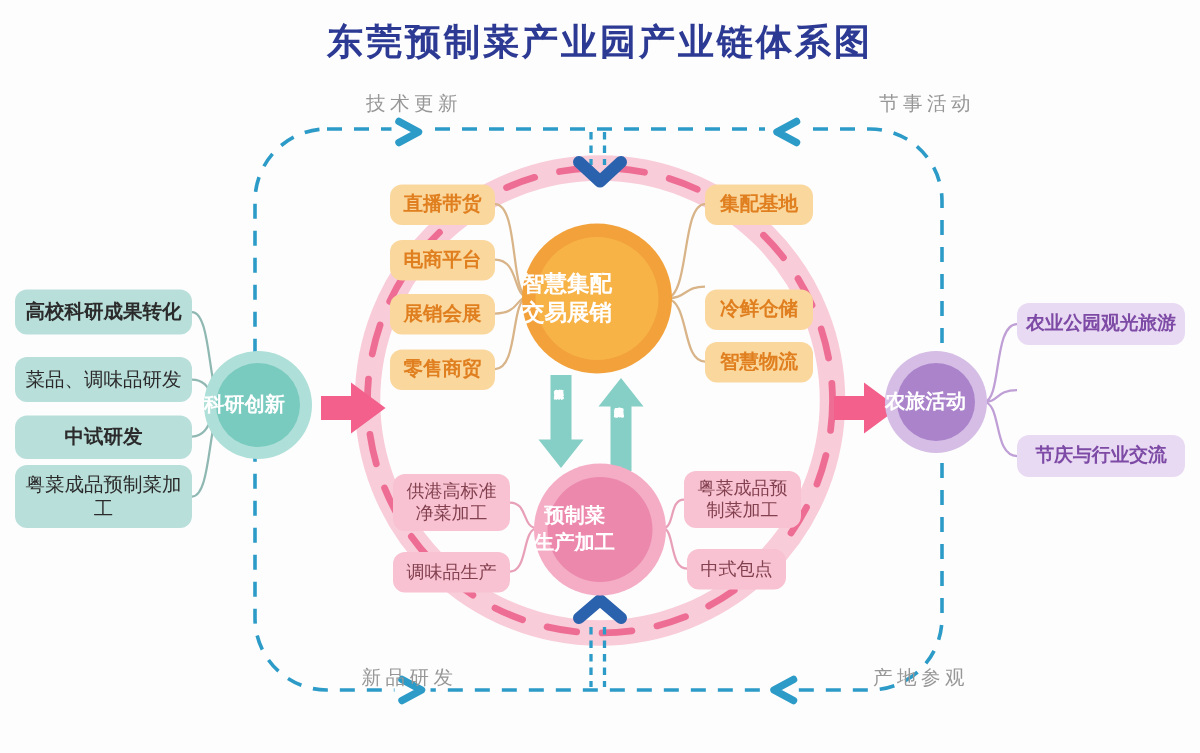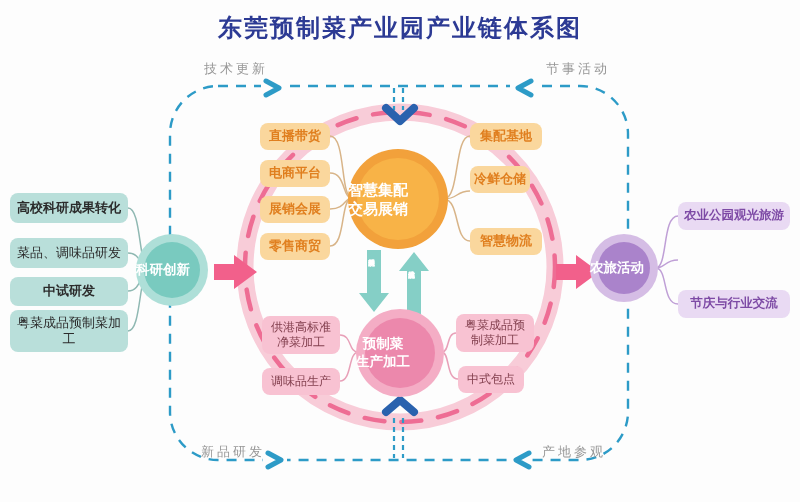--- a/index.html
+++ b/index.html
@@ -1,21 +1,21 @@
 <!DOCTYPE html>
 <html style="--title-blue: #2c3a94; --border-blue: #2d9bc7; --chevron-blue: #2a62ae; --label-gray: #979797; --green-box-bg: #b9dfda; --teal-outer: #aedfd8; --teal-inner: #79cabf; --pink-arrow: #f2608b; --ring-band: #f8ccd8; --ring-dash: #ee6d94; --orange-outer: #f2a13b; --orange-inner: #f8b347; --orange-box-bg: #fad79d; --orange-text: #e07f1f; --flow-teal: #85cfc6; --pink-outer: #f4adc5; --pink-inner: #ec88ac; --pink-box-bg: #f8c2d2; --pink-text: #83404f; --purple-outer: #d5bde5; --purple-inner: #aa83cb; --purple-box-bg: #e9daf3; --purple-text: #7d4aa5;"><head>
 <meta charset="utf-8">
 <style>
   html,body{margin:0;padding:0;background:#ffffff;}
   .stage{position:relative;width:800px;height:502px;background:#fdfdfd;overflow:hidden;
          font-family:"Liberation Sans","DejaVu Sans",sans-serif;}
   .title{position:absolute;left:0;top:12px;width:100%;text-align:center;
          font-size:24px;font-weight:bold;color:var(--title-blue);letter-spacing:2px;}
   .deco{position:absolute;left:0;top:0;}
-  .corner{position:absolute;font-size:13px;color:var(--label-gray);letter-spacing:3px;}
+  .corner{position:absolute;font-size:13px;color:var(--label-gray);letter-spacing:3px;margin-left:40px;}
   .box{position:absolute;display:flex;align-items:center;justify-content:center;
        text-align:center;border-radius:8px;line-height:1.25;box-sizing:border-box;padding:2px 4px;}
   .gbox{background:var(--green-box-bg);color:#2b2b2b;font-size:13px;width:118px;}
   .gbox.b{font-weight:bold;}
   .obox{background:var(--orange-box-bg);color:var(--orange-text);font-weight:bold;font-size:13px;}
   .pkbox{background:var(--pink-box-bg);color:var(--pink-text);font-weight:normal;font-size:12px;}
   .vbox{background:var(--purple-box-bg);color:var(--purple-text);font-size:12.5px;width:112px;font-weight:bold;}
   .circle{position:absolute;border-radius:50%;display:flex;align-items:center;}
   .circle .inner{position:absolute;border-radius:50%;}
   .circle .lbl{position:relative;z-index:2;color:#fff;font-weight:bold;text-align:center;line-height:1.3;}
@@ -120,21 +120,21 @@
     <span class="lbl" style="font-size:15px"><span>智慧集配</span><br>
     <span>交易展销</span></span>
   </div>
 
   <div class="box obox" style="left:260px;top:123px;width:70px;height:27px">直播带货</div>
   <div class="box obox" style="left:260px;top:160px;width:70px;height:27px">电商平台</div>
   <div class="box obox" style="left:260px;top:196px;width:70px;height:27px">展销会展</div>
   <div class="box obox" style="left:260px;top:233px;width:70px;height:27px">零售商贸</div>
 
   <div class="box obox" style="left:470px;top:123px;width:72px;height:27px">集配基地</div>
-  <div class="box obox" style="left:470px;top:166px;width:60px;height:27px">冷鲜仓储</div>
+  <div class="box obox" style="left:470px;top:193px;width:72px;height:27px">冷鲜仓储</div>
   <div class="box obox" style="left:470px;top:228px;width:72px;height:27px">智慧物流</div>
 
   <div class="circle c-pink" style="left:356px;top:309px;width:88px;height:88px">
     <div class="inner"></div>
     <span class="lbl" style="font-size:13.5px"><span>预制菜</span><br>
     <span>生产加工</span></span>
   </div>
 
   <div class="box pkbox" style="left:262px;top:316px;width:78px;height:38px">供港高标准净菜加工</div>
   <div class="box pkbox" style="left:262px;top:368px;width:78px;height:27px">调味品生产</div>

